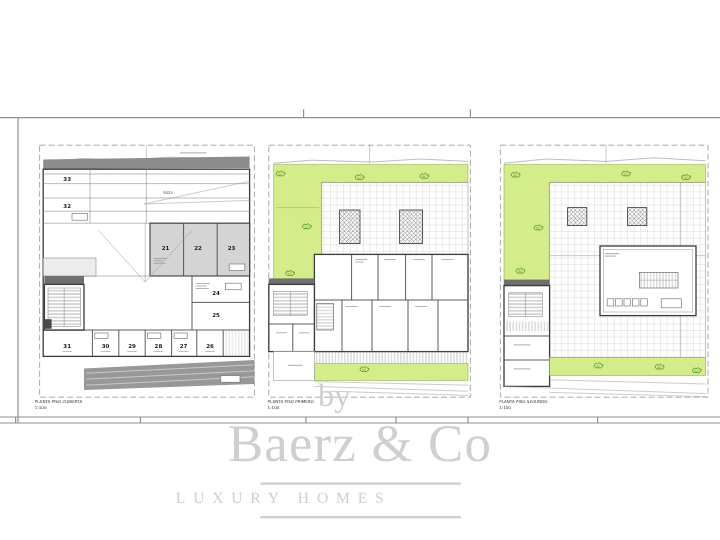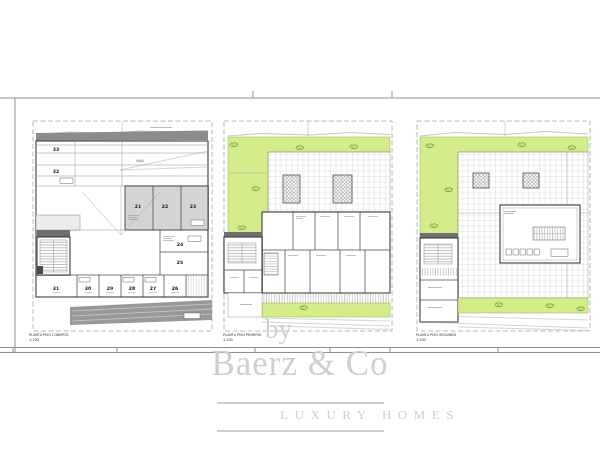--- a/index.html
+++ b/index.html
@@ -26,27 +26,27 @@
   .tbar{fill:#8a8a8a;opacity:0.75;}
   .darkband{fill:#6f6f6f;}
   .rn{font:bold 4.6px "DejaVu Sans",sans-serif;fill:#161616;text-anchor:middle;}
   .dimt{font:3.2px "DejaVu Sans",sans-serif;fill:#444;text-anchor:middle;}
   .cap{font:3.4px "DejaVu Sans",sans-serif;fill:#333;}
 
   
   .wm-by{position:absolute;left:232px;top:314px;font-family:"Liberation Serif",serif;
     font-size:27px;color:var(--watermark-gray);margin-left:33px;}
   .wm-brand{position:absolute;left:140px;top:344px;width:320px;text-align:center;
-    font-family:"Liberation Serif",serif;font-size:35px;font-weight:400;
+    font-family:"Liberation Serif",serif;font-size:44px;font-weight:400;
     letter-spacing:1px;color:var(--watermark-gray);}
   .wm-rule{position:absolute;left:217px;width:167px;height:0;
     border-top:2px solid var(--watermark-gray);}
   .wm-rule1{top:402px;}
   .wm-rule2{top:430px;}
-  .wm-tagline{position:absolute;left:140px;top:407px;width:320px;text-align:right;
+  .wm-tagline{position:absolute;left:140px;top:407px;width:320px;text-align:left;
     font-family:"Liberation Serif",serif;font-size:13px;letter-spacing:6.5px;
     text-indent:6.5px;color:var(--watermark-gray);}
 </style>
 </head>
 <body>
 
 <svg class="sheet-svg" width="600" height="450" viewBox="0 0 600 450">
   <defs>
     <pattern id="tile" width="5.5" height="5.5" patternUnits="userSpaceOnUse">
       <path d="M5.5 0H0V5.5" fill="none" stroke="#c6c6c6" stroke-width="0.55"></path>

